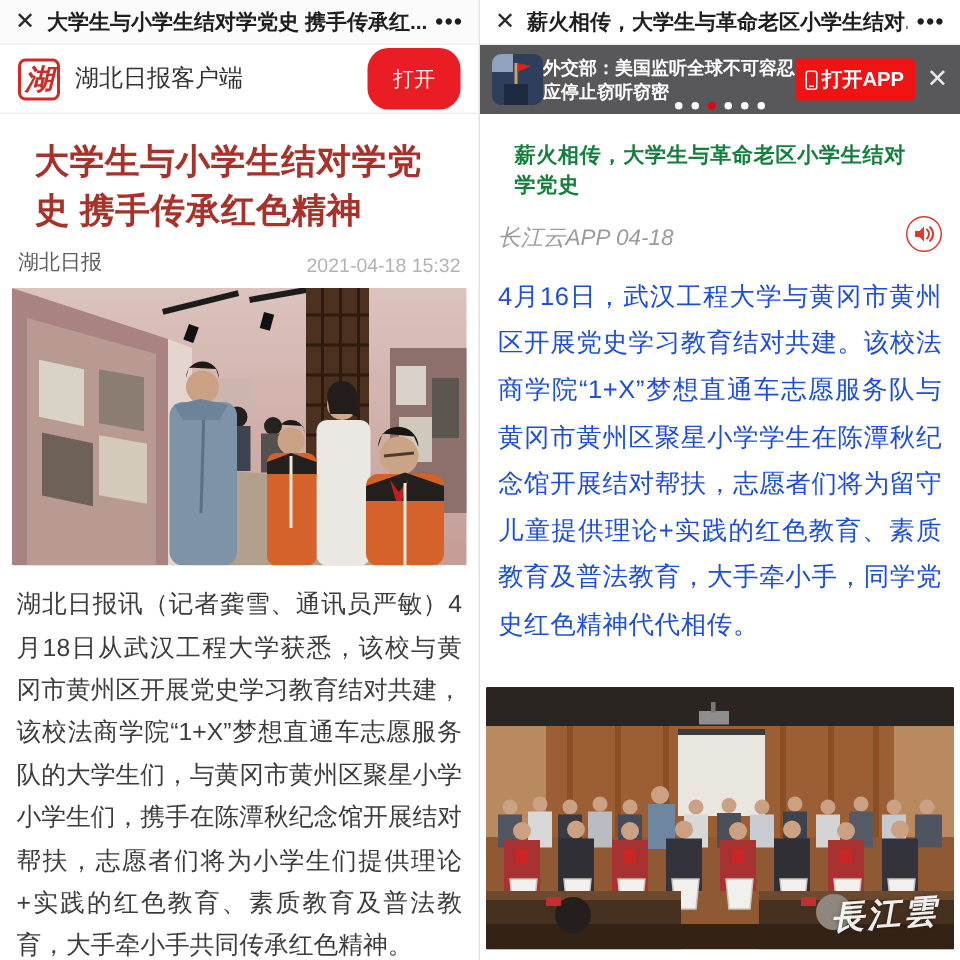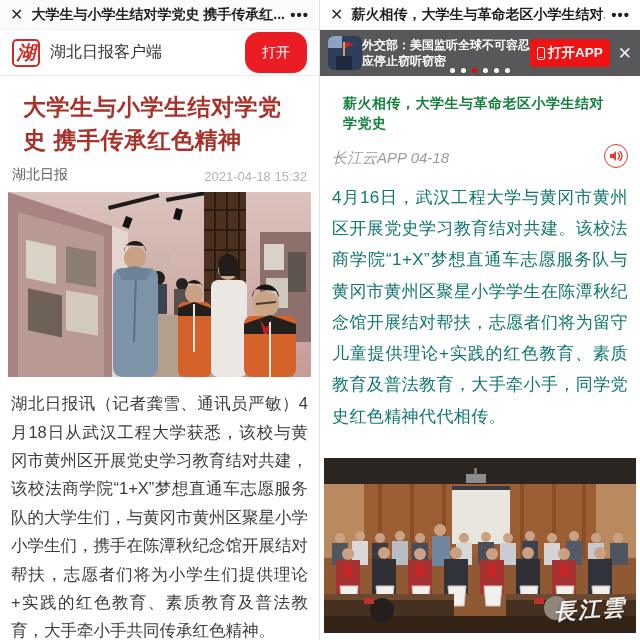--- a/index.html
+++ b/index.html
@@ -28,21 +28,21 @@
   
   .title{margin:15px 23px 10px;font-weight:700;line-height:1.42;}
   .title.l{font-size:23px;color:#a8322a;letter-spacing:.5px;}
   .title.r{font-size:14px;color:#15803d;letter-spacing:.5px;}
   .byline{display:flex;align-items:flex-end;margin:0 12px 6px;}
   .src-l{font-size:14px;color:#5d5d5d;flex:1;}
   .time-l{font-size:13px;color:#b3b3b3;}
   .src-r{font-size:15px;color:#9b9b9b;flex:1;}
   .bodytext{margin:12px 11px 0;font-size:16.5px;color:#3c3c3c;line-height:1.72;
             text-align:justify;text-justify:inter-character;}
-  .bodytext.r{margin:14px 12px 12px;font-size:17px;line-height:1.84;letter-spacing:.4px;color:#0f766e;}
+  .bodytext.r{margin:14px 12px 12px;font-size:17px;line-height:1.84;letter-spacing:.4px;color:#1d4ed8;}
   .photo{margin:7px 8px 0;padding:0;position:relative;overflow:hidden;border-radius:1px;}
   .photo svg{display:block;}
 
   
   .promo{height:46px;background:#58585a;display:flex;align-items:center;padding:0 8px;
          position:relative;box-sizing:border-box;}
   .promo-thumb{width:34px;height:34px;border-radius:6px;overflow:hidden;flex:0 0 auto;}
   .promo-text{color:#fff;font-size:12px;line-height:1.35;font-weight:600;margin:0 0;flex:1 1 auto;
               max-height:34px;overflow:hidden;}
   .openapp{background:#ef1313;color:#fff;border:none;border-radius:3px;height:28px;padding:0 7px;

